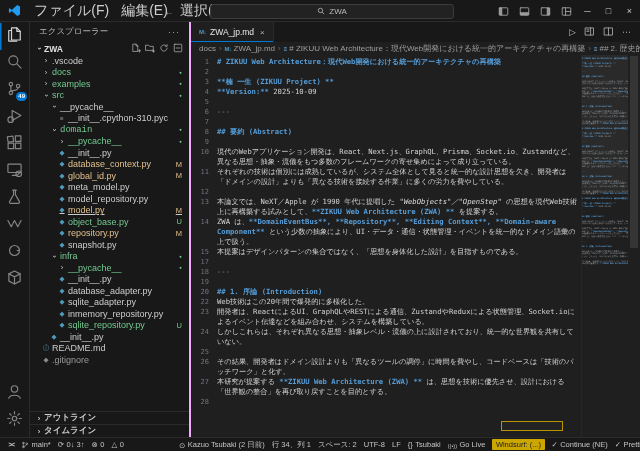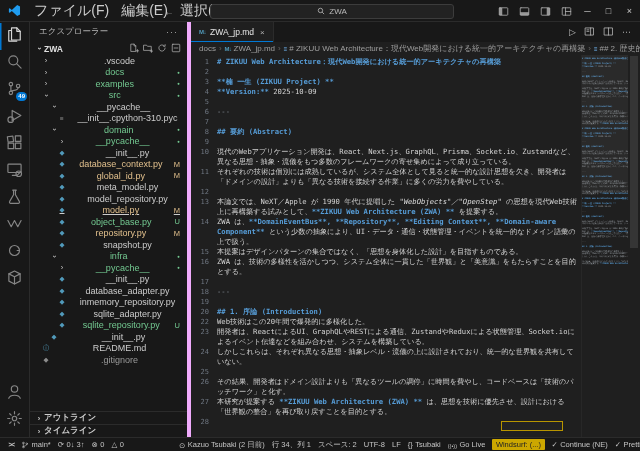--- a/index.html
+++ b/index.html
@@ -19,32 +19,32 @@
   .wc{width:21px;text-align:center;font-size:9px;color:#cccccc;}
   
   .main{flex:1;display:flex;min-height:0;}
   .activitybar{flex:0 0 29px;background:#181818;border-right:1px solid #2b2b2b;display:flex;flex-direction:column;align-items:center;padding-top:1px;}
   .ab-item{width:29px;height:27px;display:flex;align-items:center;justify-content:center;position:relative;color:#868686;}
   .ab-item.active{color:#d7d7d7;box-shadow:inset 1.5px 0 0 #0078d4;}
   .ab-badge{position:absolute;bottom:3px;right:2px;background:#0078d4;color:#fff;font-size:6px;line-height:9px;height:9px;
     min-width:9px;padding:0 2px;border-radius:6px;text-align:center;font-weight:bold;}
   .ab-bottom{margin-top:auto;margin-bottom:3px;display:flex;flex-direction:column;align-items:center;}
   
-  .sidebar{flex:0 0 161px;background:#181818;border-right:4px solid #f0abfc;display:flex;flex-direction:column;min-height:0;}
+  .sidebar{flex:0 0 161px;background:#181818;border-right:2px solid #f0abfc;display:flex;flex-direction:column;min-height:0;}
   .sb-header{flex:0 0 20px;display:flex;align-items:center;padding:0 9px;font-size:8.5px;color:#b8b8b8;}
   .sb-header .more{margin-left:auto;color:#aaaaaa;font-size:9px;letter-spacing:1px;}
   .sb-section{flex:0 0 13px;display:flex;align-items:center;font-size:8.5px;font-weight:bold;color:#e0e0e0;padding-left:4px;}
   .sb-section .acts{margin-left:auto;display:flex;gap:4px;padding-right:6px;color:#bbbbbb;align-items:center;}
   .chev{width:10px;display:inline-block;text-align:center;font-size:7.5px;color:#cccccc;transform:rotate(0deg);}
   .chev.open{transform:rotate(90deg);}
   .tree{flex:0 0 auto;}
   .trow{height:11.5px;display:flex;align-items:center;font-size:9px;cursor:default;}
   .ficon{width:10px;display:inline-block;text-align:center;font-size:6.5px;}
   .fi-py,.fi-md{color:#519aba;} .fi-pyc,.fi-git{color:#8c8c8c;}
-  .flabel{flex:1;white-space:nowrap;overflow:hidden;padding-left:1px;text-align:center;}
+  .flabel{flex:1;white-space:nowrap;overflow:hidden;padding-left:1px;}
   .c-normal{color:#cccccc;} .c-green{color:#73c991;} .c-mod{color:#e2c08d;} .c-gray{color:#9a9a9a;}
   .fbadge{padding-right:7px;font-size:7.5px;}
   .b-dot{color:#73c991;font-size:4.5px;} .b-m{color:#e2c08d;} .b-u{color:#73c991;}
   .sb-panels{margin-top:auto;}
   .panel-row{height:13px;border-top:1px solid #2b2b2b;display:flex;align-items:center;font-size:8.5px;font-weight:bold;color:#cccccc;padding-left:4px;}
   
   .editor{flex:1;display:flex;flex-direction:column;min-width:0;background:#1f1f1f;}
   .tabbar{flex:0 0 20px;background:#181818;display:flex;align-items:stretch;}
   .tab{background:#1f1f1f;display:flex;align-items:center;gap:4px;padding:0 8px;font-size:8.5px;color:#e7e7e7;
     border-right:1px solid #2b2b2b;position:relative;}
@@ -277,40 +277,40 @@
             <span class="fbadge b-dot">●</span>
           </div>
           <div class="trow" style="padding-left: 19px;">
             <span class="chev open">›</span>
             <span class="flabel c-normal">__pycache__</span>
           </div>
           <div class="trow" style="padding-left: 27px;">
             <span class="ficon fi-pyc">≡</span>
             <span class="flabel c-normal">__init__.cpython-310.pyc</span>
           </div>
-          <div class="trow" style="padding-left: 19px;">
+          <div class="trow" style="padding-left: 19px; font-family: Liberation Mono, monospace;">
             <span class="chev open">›</span>
             <span class="flabel c-green">domain</span>
             <span class="fbadge b-dot">●</span>
           </div>
           <div class="trow" style="padding-left: 27px;">
             <span class="chev">›</span>
             <span class="flabel c-green">__pycache__</span>
             <span class="fbadge b-dot">●</span>
           </div>
           <div class="trow" style="padding-left: 27px;">
             <span class="ficon fi-py">◆</span>
             <span class="flabel c-normal">__init__.py</span>
           </div>
           <div class="trow" style="padding-left: 27px;">
             <span class="ficon fi-py">◆</span>
             <span class="flabel c-mod">database_context.py</span>
             <span class="fbadge b-m">M</span>
           </div>
-          <div class="trow" style="padding-left: 27px; gap: 24px;">
+          <div class="trow" style="padding-left: 27px;">
             <span class="ficon fi-py">◆</span>
             <span class="flabel c-mod">global_id.py</span>
             <span class="fbadge b-m">M</span>
           </div>
           <div class="trow" style="padding-left: 27px;">
             <span class="ficon fi-py">◆</span>
             <span class="flabel c-normal">meta_model.py</span>
           </div>
           <div class="trow" style="padding-left: 27px;">
             <span class="ficon fi-py">◆</span>
@@ -348,25 +348,25 @@
           <div class="trow" style="padding-left: 27px;">
             <span class="ficon fi-py">◆</span>
             <span class="flabel c-normal">__init__.py</span>
           </div>
           <div class="trow" style="padding-left: 27px;">
             <span class="ficon fi-py">◆</span>
             <span class="flabel c-normal">database_adapter.py</span>
           </div>
           <div class="trow" style="padding-left: 27px;">
             <span class="ficon fi-py">◆</span>
+            <span class="flabel c-normal">sqlite_adapter.py</span>
+          </div>
+          <div class="trow" style="padding-left: 27px;">
+            <span class="ficon fi-py">◆</span>
             <span class="flabel c-normal">inmemory_repository.py</span>
-          </div>
-          <div class="trow" style="padding-left: 27px;">
-            <span class="ficon fi-py">◆</span>
-            <span class="flabel c-normal">sqlite_adapter.py</span>
           </div>
           <div class="trow" style="padding-left: 27px;">
             <span class="ficon fi-py">◆</span>
             <span class="flabel c-green">sqlite_repository.py</span>
             <span class="fbadge b-u">U</span>
           </div>
           <div class="trow" style="padding-left: 19px;">
             <span class="ficon fi-py">◆</span>
             <span class="flabel c-normal">__init__.py</span>
           </div>
@@ -488,24 +488,20 @@
             </div>
             <div class="line">
               <span class="lnum">14</span>
               <span class="ltext"><span class="t">ZWA は、</span><span class="b">**DomainEventBus**, **Repository**, **Editing Context**, **Domain-aware Component**</span><span class="t"> という少数の抽象により、UI・データ・通信・状態管理・イベントを統一的なドメイン語彙の上で扱う。</span></span>
             </div>
             <div class="line">
               <span class="lnum">15</span>
               <span class="ltext"><span class="t">本提案はデザインパターンの集合ではなく、「思想を身体化した設計」を目指すものである。</span></span>
             </div>
             <div class="line">
-              <span class="lnum">16</span>
-              <span class="ltext"><span class="t">ZWA は、技術の多様性を活かしつつ、システム全体に一貫した「世界観」と「美意識」をもたらすことを目的とする。</span></span>
-            </div>
-            <div class="line">
               <span class="lnum">17</span>
               <span class="ltext"></span>
             </div>
             <div class="line">
               <span class="lnum">18</span>
               <span class="ltext"><span class="r">---</span></span>
             </div>
             <div class="line">
               <span class="lnum">19</span>
               <span class="ltext"></span>

